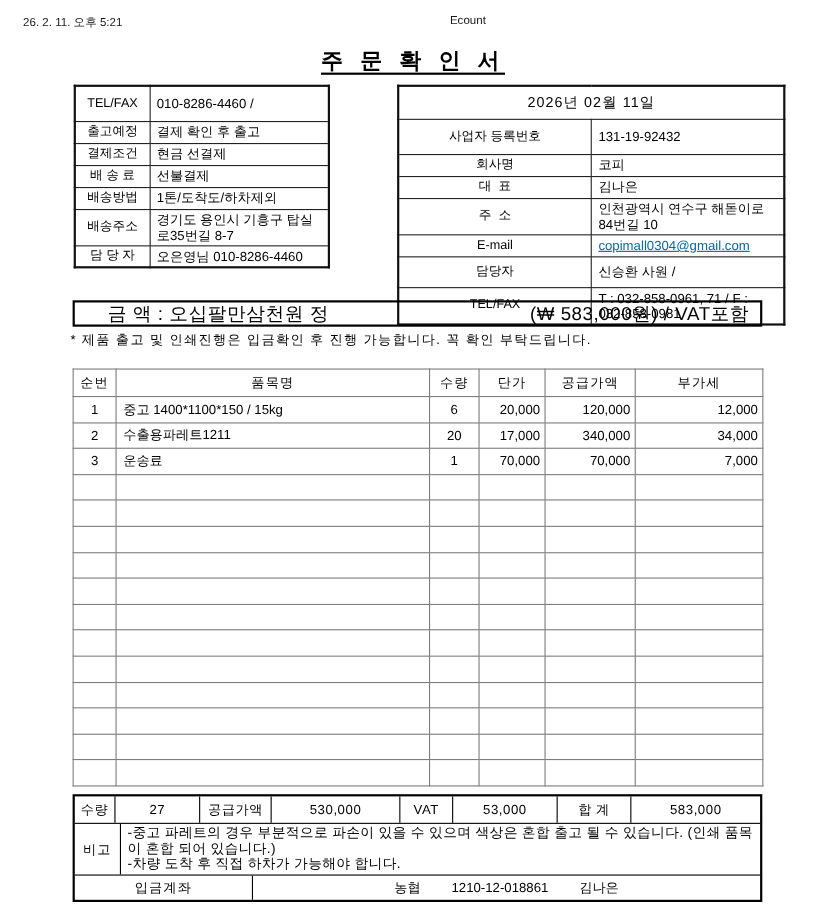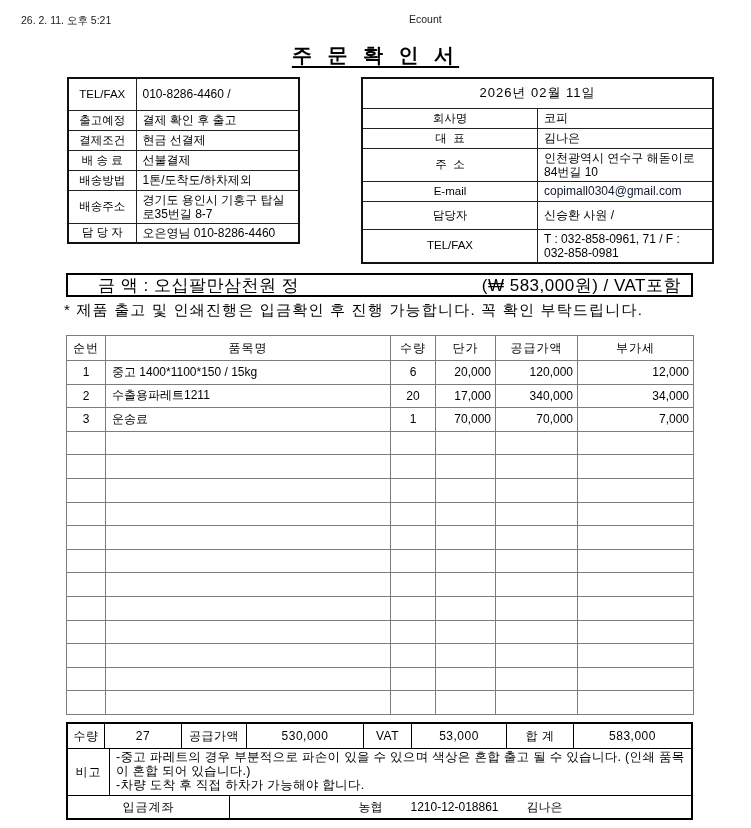--- a/index.html
+++ b/index.html
@@ -20,30 +20,30 @@
   .info-table { position:absolute; top:77px; border-collapse:collapse; table-layout:fixed; border:2px solid #111; }
   .left-info  { left:67px;  width:233px; }
   .right-info { left:361px; width:353px; }
   .info-table td { border:1px solid #222; vertical-align:middle; }
   .lbl { text-align:center; font-size:11.5px; padding:1px 2px; white-space:pre-wrap; line-height:13px; }
   .left-info  .lbl { width:68px; }
   .right-info .lbl { width:67px; }
   .val { font-size:12px; padding:2px 6px; line-height:14px; }
   .recipient-name { font-size:15px; padding:2px 7px; }
   .date-cell { text-align:center; font-size:13px; letter-spacing:1px; }
-  .email-val { color:#0f172a; }
+  .email-val { color:#0369a1;text-decoration:underline; }
   .h30{height:30px}.h32{height:32px}.h20{height:20px}.h28{height:28px}
   
   .amount-box {
     position:absolute; left:66px; top:273px; width:627px; height:24px;
     border:2px solid #000; display:flex; justify-content:space-between; align-items:center;
     padding:0 10px 0 30px; font-size:17px; letter-spacing:0.5px;
   }
   
-  .notice { position:absolute; left:64px; top:301px; width:660px; font-size:15px; letter-spacing:1.2px; }
+  .notice { position:absolute; left:64px; top:301px; width:660px; font-size:12px; letter-spacing:1.2px; }
   
   .items-table {
     position:absolute; left:66px; top:335px; width:627px;
     border-collapse:collapse; table-layout:fixed; font-size:12px;
   }
   .items-table th, .items-table td { border:1px solid #7d7d7d; overflow:hidden; }
   .items-table th { height:25px; font-weight:normal; letter-spacing:1px; }
   .items-table tbody tr { height:23.6px; }
   .cell-c { text-align:center; }
   .cell-l { text-align:left; padding-left:6px; }
@@ -100,20 +100,24 @@
       <td class="lbl">담 당 자</td>
       <td class="val">오은영님 010-8286-4460</td>
     </tr>
   </tbody>
     </table>
 
   <table class="info-table right-info">
     <tbody>
         <tr class="h30">
       <td colspan="2" class="date-cell">2026년 02월 11일</td>
+    </tr>
+    <tr class="h32">
+      <td class="lbl">사업자 등록번호</td>
+      <td class="val">131-19-92432</td>
     </tr>
     <tr class="h20">
       <td class="lbl">회사명</td>
       <td class="val">코피</td>
     </tr>
     <tr class="h20">
       <td class="lbl">대  표</td>
       <td class="val">김나은</td>
     </tr>
     <tr class="h20">

